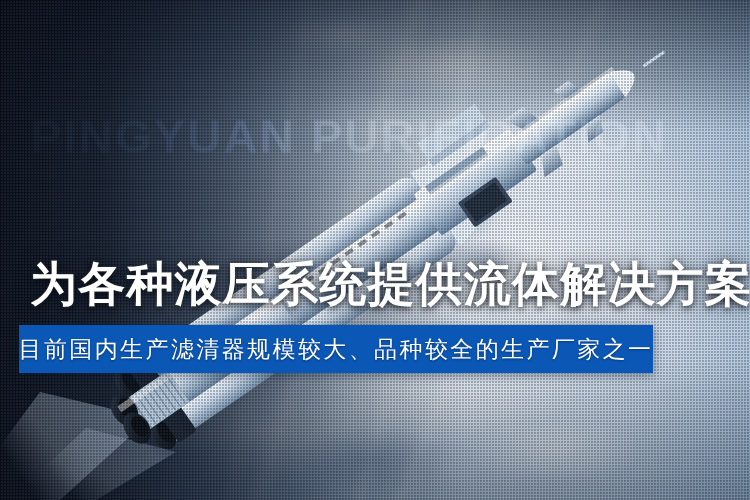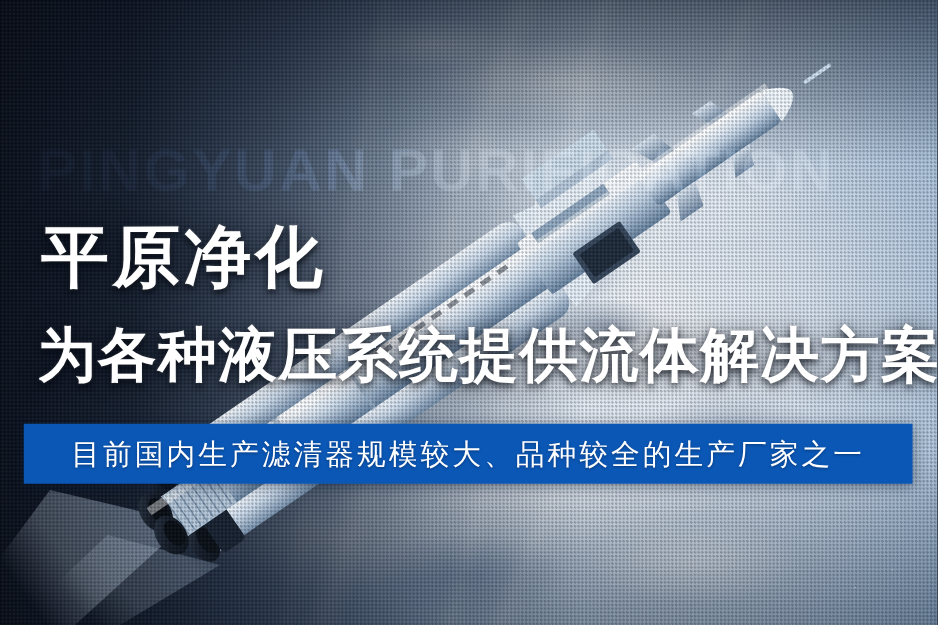--- a/index.html
+++ b/index.html
@@ -187,27 +187,26 @@
     white-space:nowrap;
     text-shadow:
       0 2px 6px rgba(2,6,14,.78),
       0 0 18px rgba(4,10,22,.55),
       0 0 2px rgba(255,255,255,.30);
   }
 
   .bar{
     position:absolute;
     left:19px; top:325px;
-    width:711px; height:48px;
+    width:634px; height:48px;
     background:#0b57b5;
     display:flex;
     align-items:center;
     justify-content:center;
     box-shadow:0 2px 10px rgba(3,22,50,.45);
-    margin-top:14px;
   }
   .bar-text{
     color:#ffffff;
     font-size:23px;
     font-weight:400;
     letter-spacing:2.4px;
     white-space:nowrap;
     text-shadow:0 1px 2px rgba(0,20,52,.45);
   }
 </style>
@@ -362,21 +361,20 @@
     </svg>
   </div>
 
   <div class="layer bg-halftone"></div>
   <div class="layer bg-halftone2"></div>
 
   <div class="content">
 
     <div class="wm">PINGYUAN PURIFICATION</div>
 
-    <div class="h1">平原净化</div>
 
     <div class="h2">为各种液压系统提供流体解决方案</div>
 
     <div class="bar">
       <span class="bar-text">目前国内生产滤清器规模较大、品种较全的生产厂家之一</span>
     </div>
 
   </div>
 </div>
 

